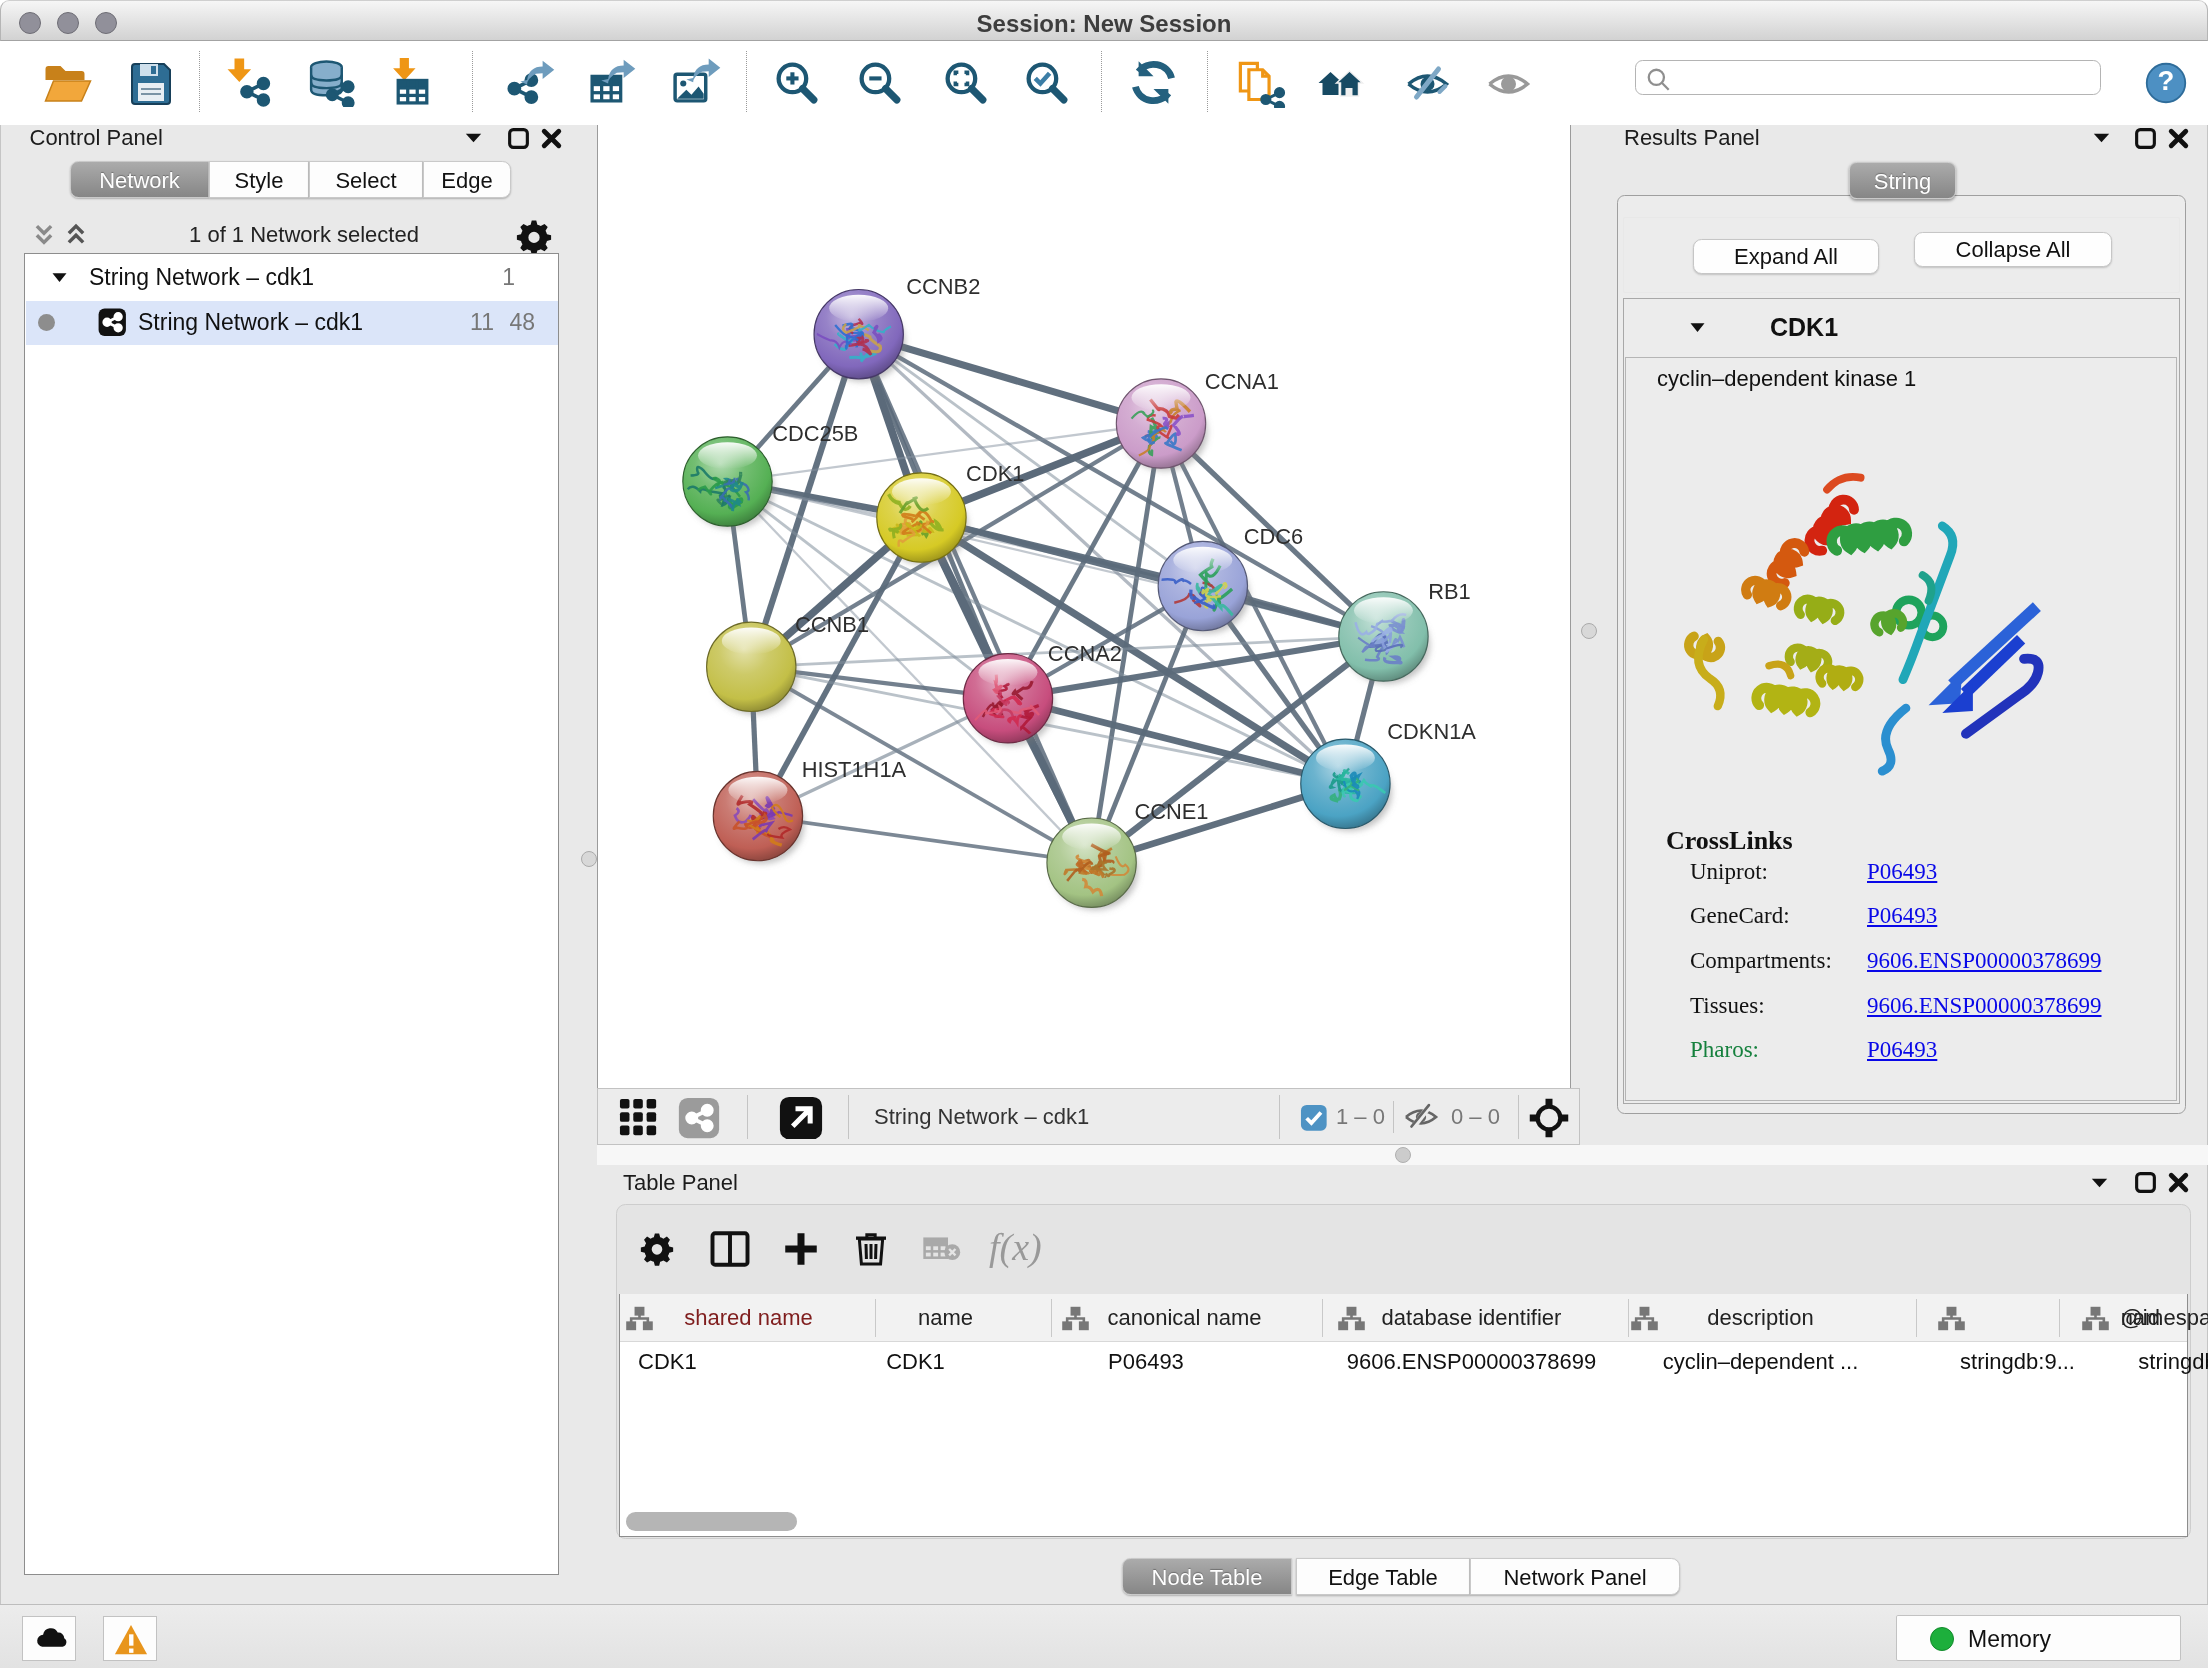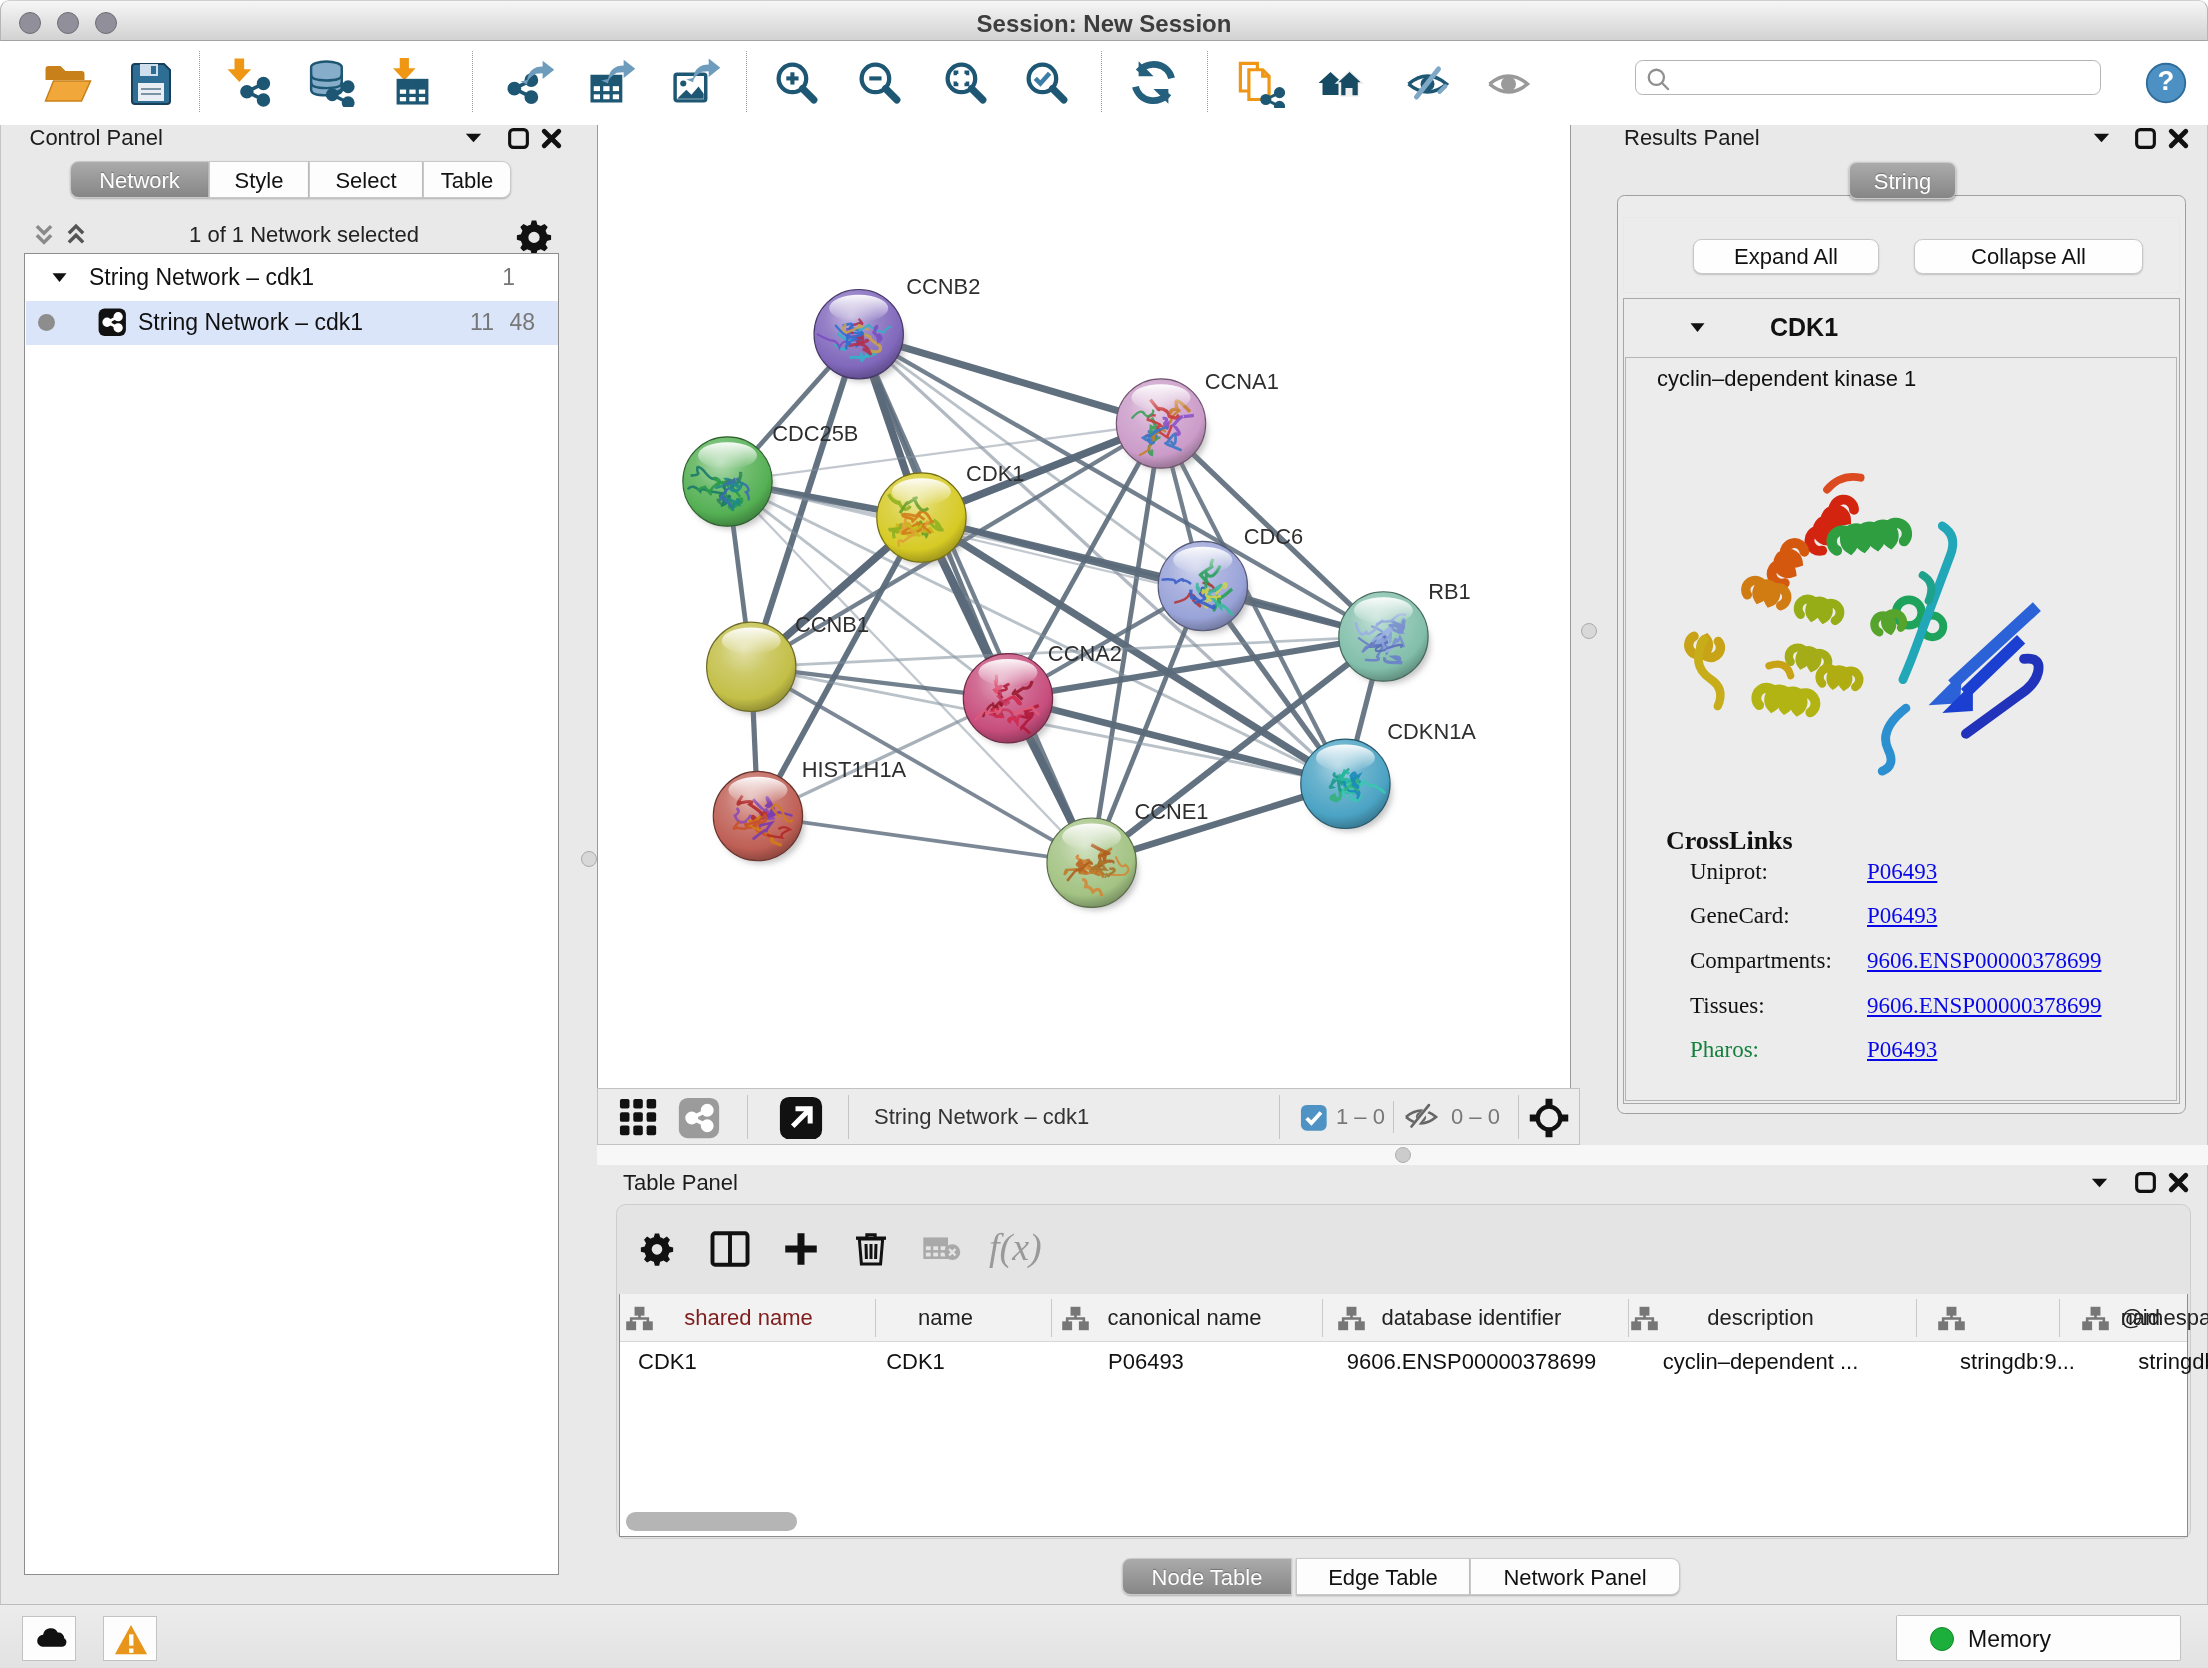--- a/index.html
+++ b/index.html
@@ -210,21 +210,21 @@
   </svg>
 <svg class="abs" style="left:506px;top:126px" width="25" height="25" viewBox="0 0 24 24">
     <rect x="3.5" y="3.5" width="17" height="17" rx="3.5" fill="none" stroke="#111" stroke-width="3"></rect>
   </svg>
 <svg class="abs" style="left:539px;top:126px" width="25" height="25" viewBox="0 0 24 24">
     <path d="M5 5 L19 19 M19 5 L5 19" stroke="#111" stroke-width="4.6" stroke-linecap="round"></path>
   </svg>
 <div class="tabbtn tabsel" style="left:70px;top:161px;width:139px;border-radius:8.6px 0 0 8.6px;line-height:37px">Network</div>
 <div class="tabbtn" style="left:209px;top:161px;width:100px;line-height:37px">Style</div>
 <div class="tabbtn" style="left:309px;top:161px;width:114px;line-height:37px">Select</div>
-<div class="tabbtn" style="left:423px;top:161px;width:88px;border-radius:0 8.6px 8.6px 0;line-height:37px">Table</div>
+<div class="tabbtn" style="left:423px;top:161px;width:88px;border-radius:0 8.6px 8.6px 0;line-height:37px">Edge</div>
 <svg class="abs" style="left:27.6px;top:220px" width="32" height="28.5" viewBox="0 0 24 28">
     <g fill="none" stroke="#8a8a8a" stroke-width="3.4">
       <path d="M5 6 l7 7 7-7"></path>
       <path d="M5 15 l7 7 7-7"></path>
     </g>
   </svg>
 <svg class="abs" style="left:60px;top:220px" width="32" height="28.5" viewBox="0 0 24 28">
     <g fill="none" stroke="#555" stroke-width="3.4">
       <path d="M5 13 l7-7 7 7"></path>
       <path d="M5 22 l7-7 7 7"></path>
@@ -458,21 +458,21 @@
 <svg class="abs" style="left:2133px;top:126px" width="25" height="25" viewBox="0 0 24 24">
     <rect x="3.5" y="3.5" width="17" height="17" rx="3.5" fill="none" stroke="#111" stroke-width="3"></rect>
   </svg>
 <svg class="abs" style="left:2166px;top:126px" width="25" height="25" viewBox="0 0 24 24">
     <path d="M5 5 L19 19 M19 5 L5 19" stroke="#111" stroke-width="4.6" stroke-linecap="round"></path>
   </svg>
 <div class="abs" style="left:1617px;top:195px;width:569px;height:919px;background:#ececec;border:1.4px solid #9f9f9f;border-radius:7.6px"></div>
 <div class="abs tabbtn tabsel" style="left:1849px;top:162px;width:107px;border-radius:7.6px;line-height:37px;box-shadow:0 1.9px 2.9px rgba(0,0,0,.35)">String</div>
 <div class="abs etched" style="left:1623px;top:217px;width:557px;height:76px"></div>
 <div class="abs btnw" style="left:1693px;top:239px;width:186px;height:35px;line-height:34px">Expand All</div>
-<div class="abs btnw" style="left:1914px;top:239px;width:229px;height:35px;line-height:34px">Collapse All</div>
+<div class="abs btnw" style="left:1914px;top:232px;width:198px;height:35px;line-height:34px">Collapse All</div>
 <div class="abs" style="left:1623px;top:298px;width:557px;height:806px;border:1.4px solid #a8a8a8"></div>
 <svg class="abs" style="left:1685px;top:317px" width="25" height="21" viewBox="0 0 24 24">
     <path d="M4 7 h16 l-8 10 z" fill="#111"></path>
   </svg>
 <div class="abs" style="left:1770px;top:313px;font-size:25px;font-weight:bold;color:#111">CDK1</div>
 <div class="abs" style="left:1625px;top:357px;width:552px;height:744px;border:1.4px solid #b5b5b5;background:#ececec"></div>
 <div class="abs" style="left:1657px;top:366px;font-size:22px;color:#111">cyclin–dependent kinase 1</div>
 <div class="abs serif" style="left:1666px;top:826px;font-size:26px;font-weight:bold;color:#111">CrossLinks</div>
 <div class="abs serif" style="left:1690px;top:859px;font-size:23px;color:#111">Uniprot:</div>
 <div class="abs serif link" style="left:1867px;top:859px;font-size:23px">P06493</div>

